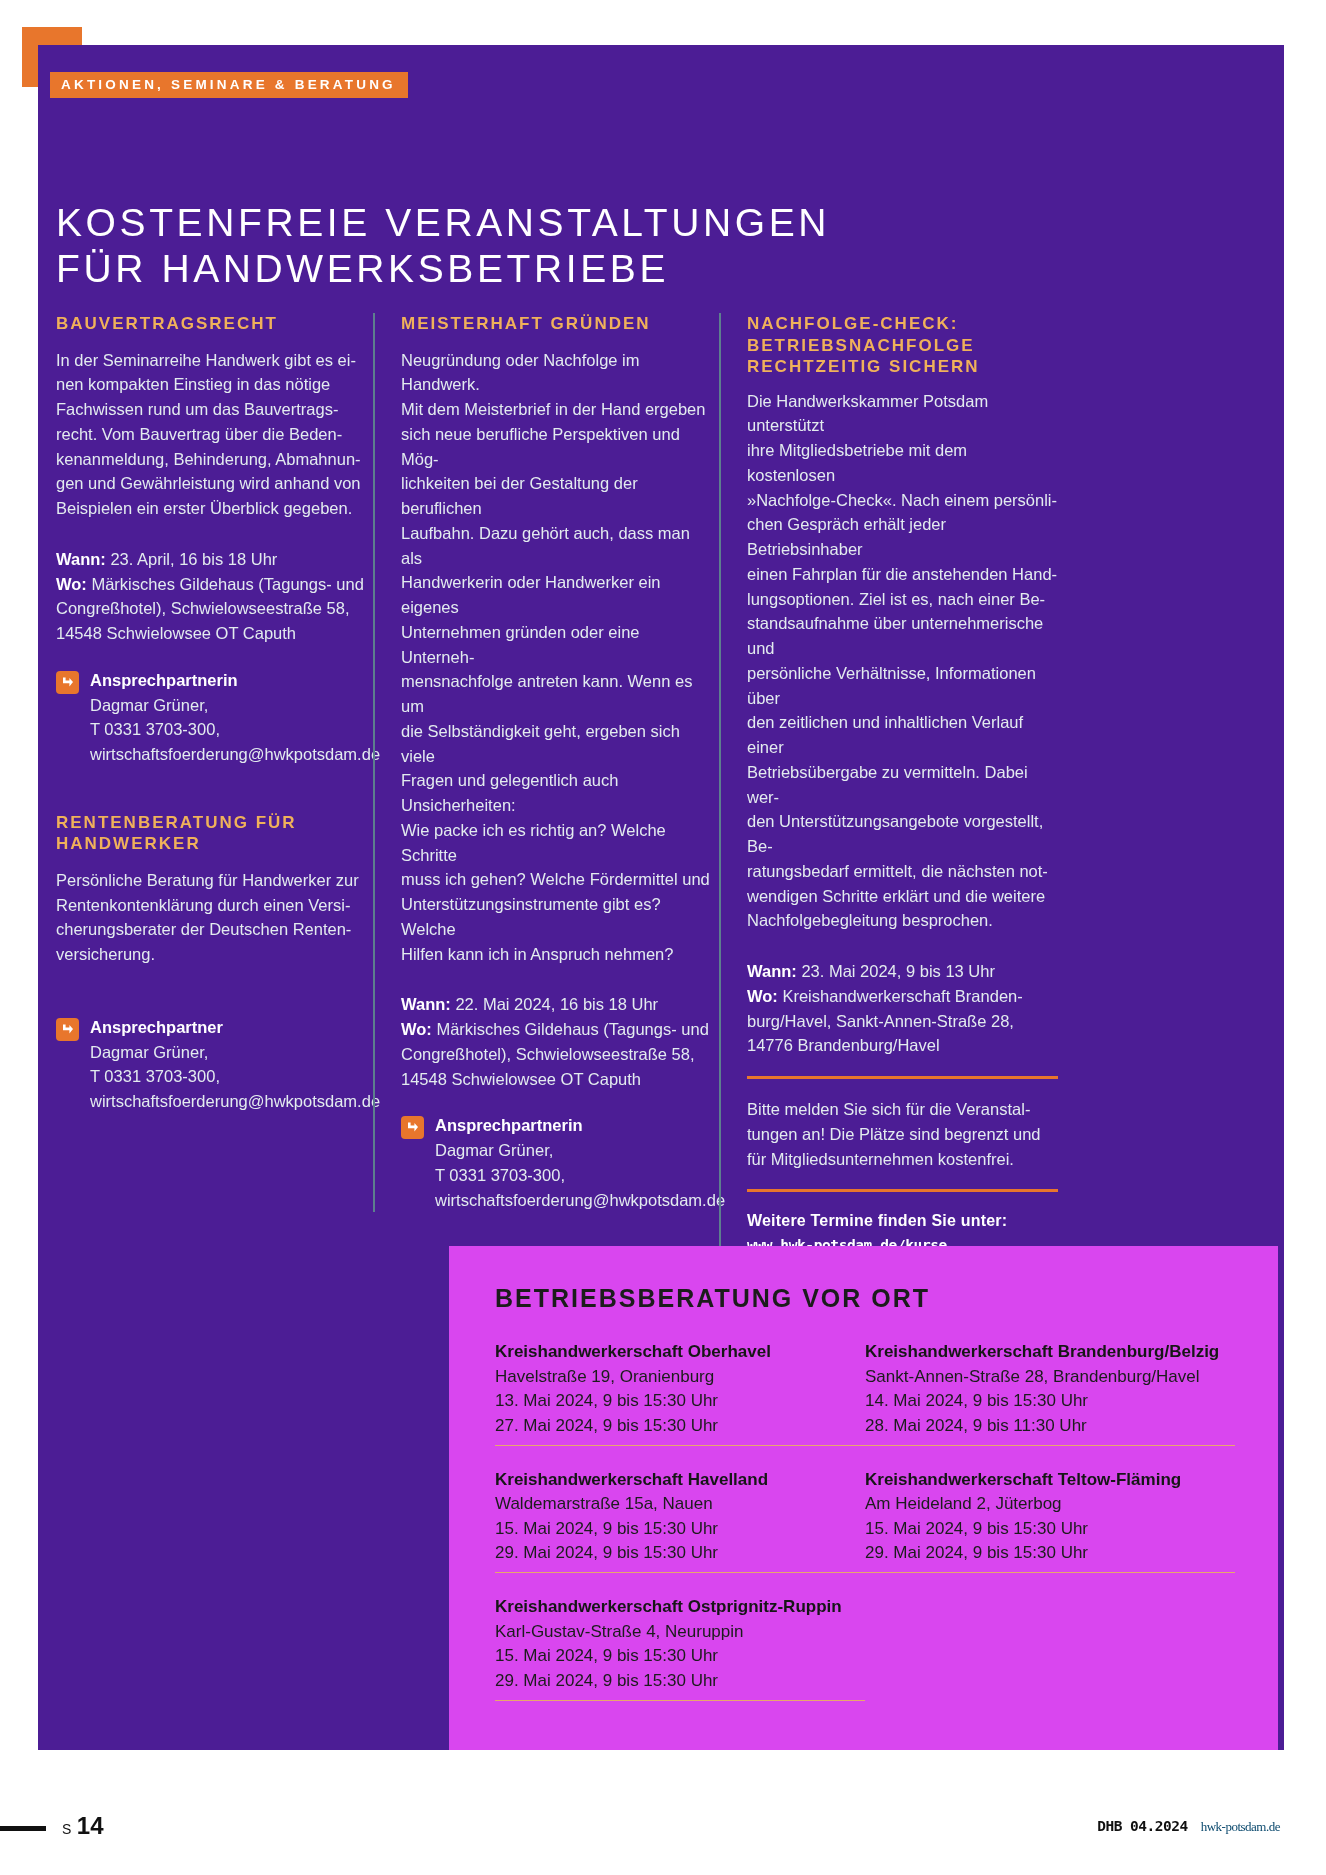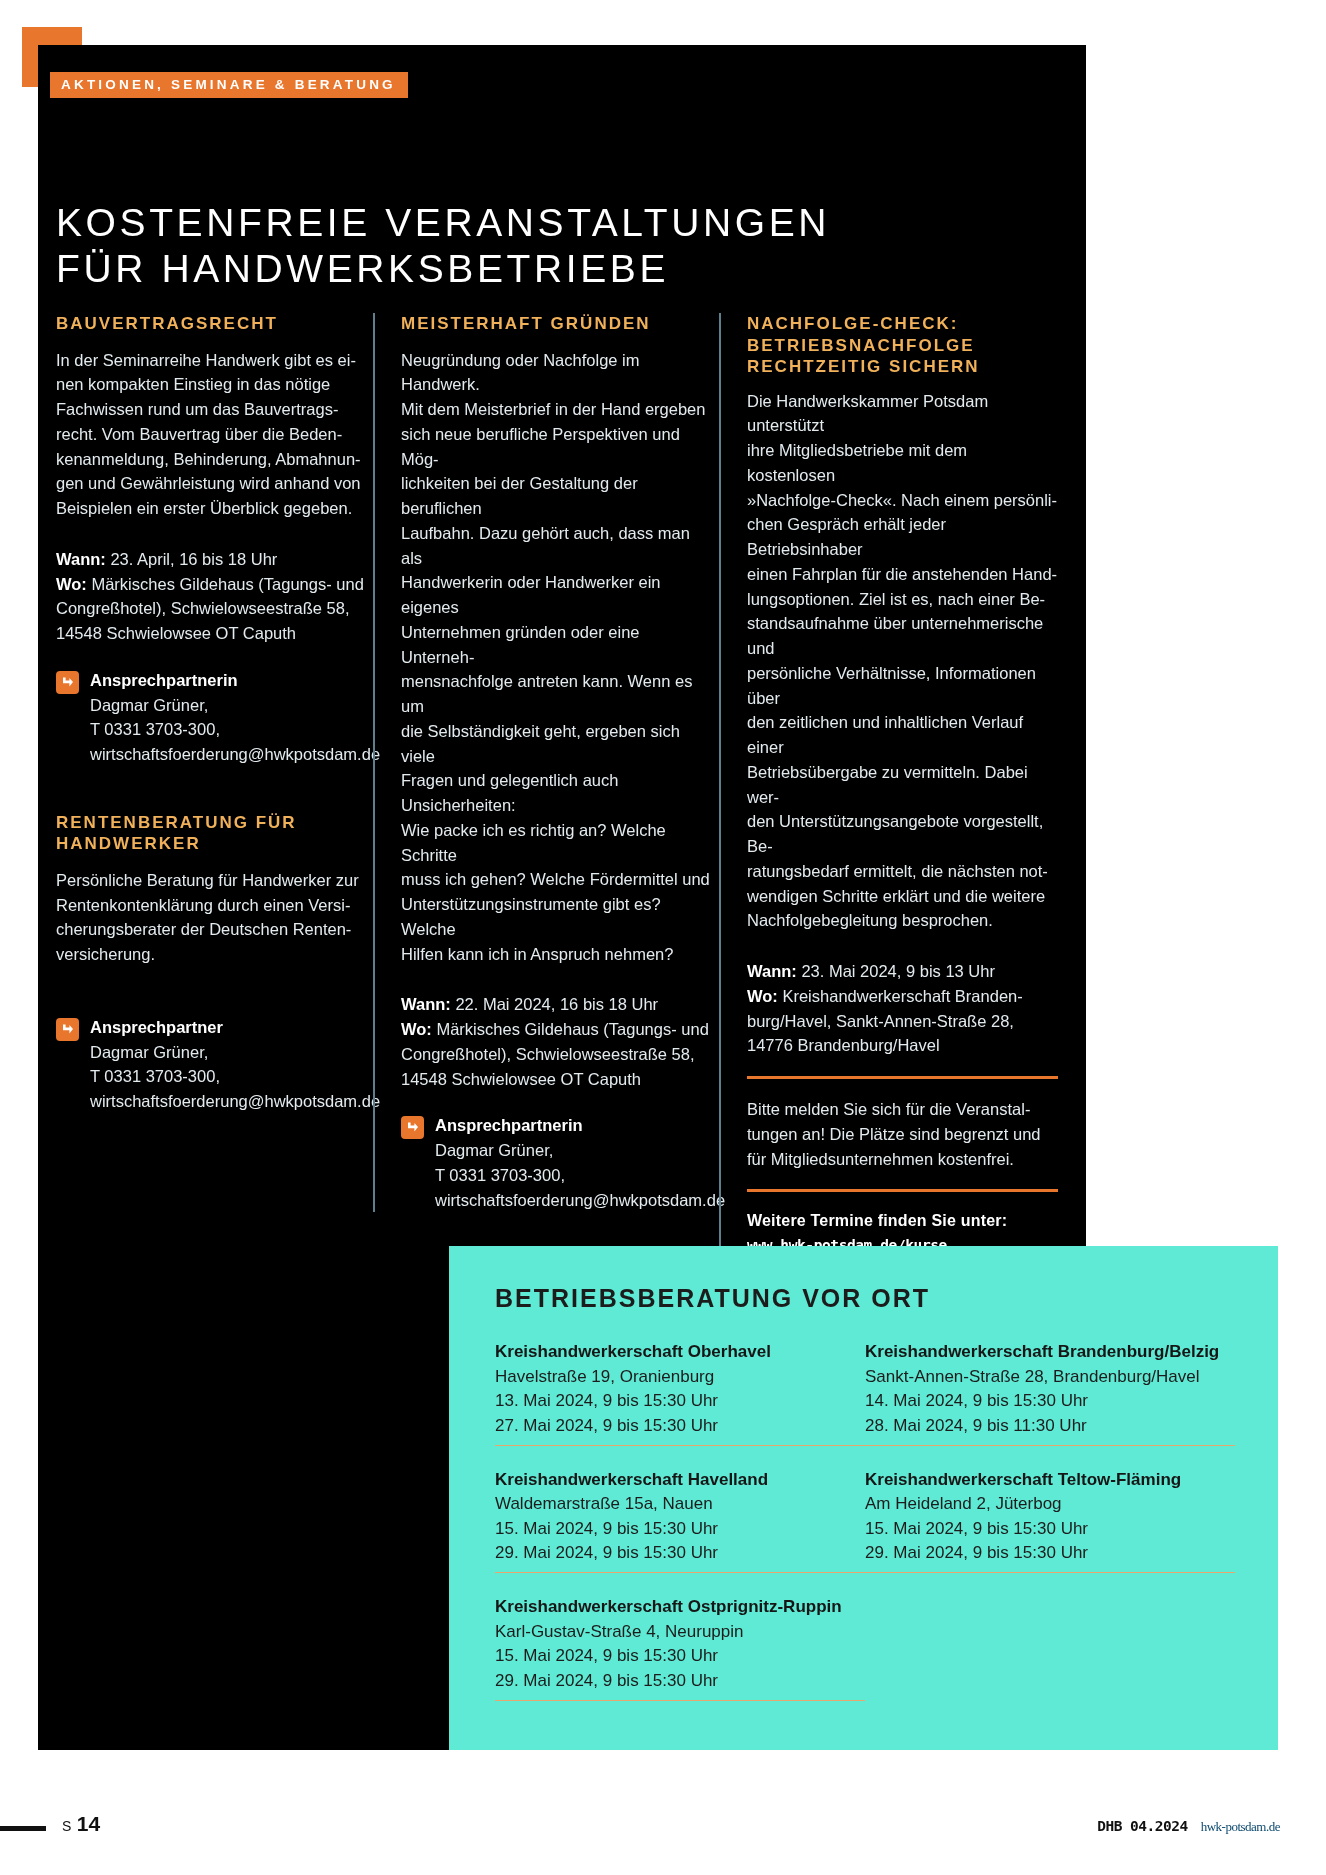--- a/index.html
+++ b/index.html
@@ -17,22 +17,22 @@
   
   .corner-mark{
     position:absolute;left:22px;top:27px;
     width:60px;height:60px;
     background:#E8762C;
   }
 
   
   .panel{
     position:absolute;left:38px;top:45px;
-    width:1048px;height:1705px;
-    background:#000000;
+    width:1246px;height:1705px;
+    background:#4c1d95;
   }
 
   
   .kicker{
     position:absolute;left:12px;top:27px;
     background:#E8762C;
     color:#ffffff;
     font-size:13.5px;
     font-weight:700;
     letter-spacing:3.2px;
@@ -145,21 +145,21 @@
     font-size:14.5px;font-weight:700;color:#ffffff;
     font-family:"DejaVu Sans Mono", monospace;
     letter-spacing:-0.4px;
     margin-top:4px;
   }
 
   
   .whitebox{
     position:absolute;left:449px;top:1246px;
     width:829px;height:504px;
-    background:#5eead4;
+    background:#d946ef;
   }
   .wb-inner{padding:38px 44px 0 46px;}
   .wb-title{
     font-size:25px;font-weight:700;color:#1C1C1C;
     letter-spacing:2.0px;
     margin:0 0 27px 0;
   }
   .wb-cols{display:flex;gap:0;}
   .wb-col{width:370px;flex:0 0 370px;}
   .wb-col.right{}
@@ -181,21 +181,21 @@
     position:absolute;left:0;top:1826px;
     width:46px;height:5px;background:#111111;
   }
   .folio{
     position:absolute;left:62px;top:1812px;
     color:#111111;
     font-size:16px;
     letter-spacing:0.5px;
   }
   .folio .s{font-size:14px;font-weight:400;}
-  .folio .n{font-size:21px;font-weight:700;letter-spacing:0;}
+  .folio .n{font-size:24px;font-weight:700;letter-spacing:0;}
   .foot-right{
     position:absolute;right:46px;top:1818px;
     display:flex;align-items:baseline;gap:13px;margin-left:12px;
   }
   .foot-issue{
     font-family:"DejaVu Sans Mono", monospace;
     font-size:14.5px;font-weight:700;color:#111111;
     letter-spacing:-0.5px;
   }
   .foot-site{

